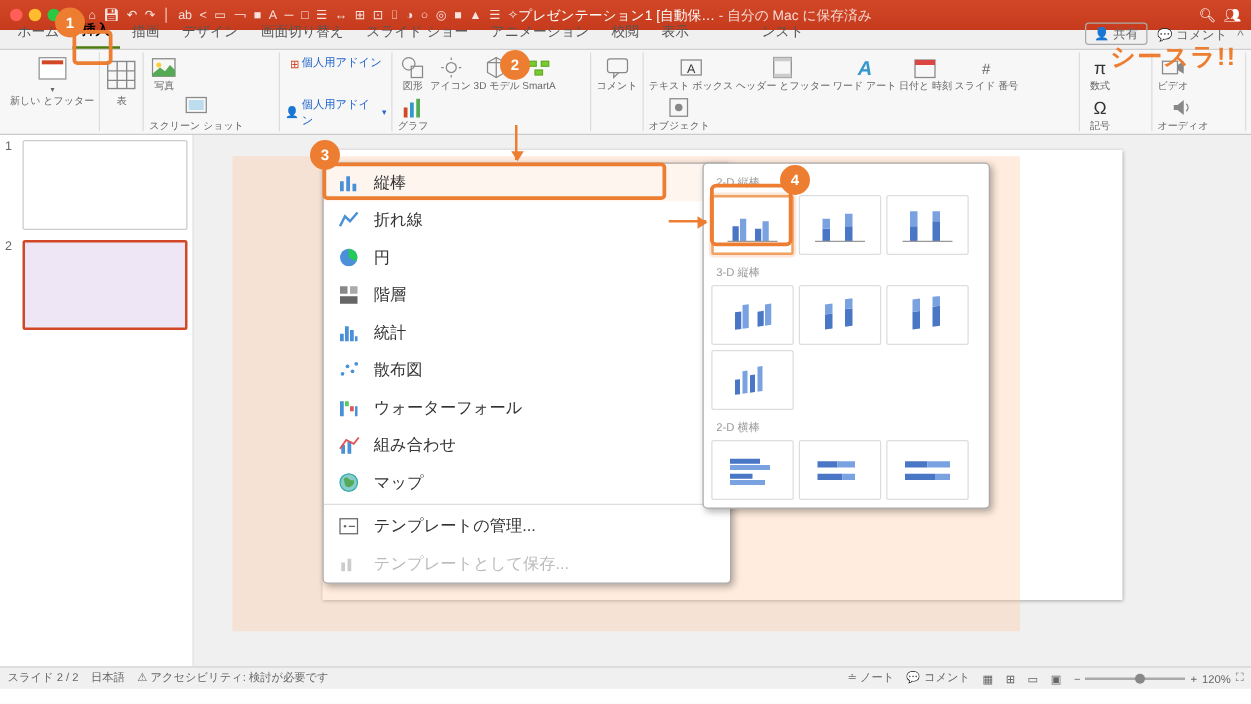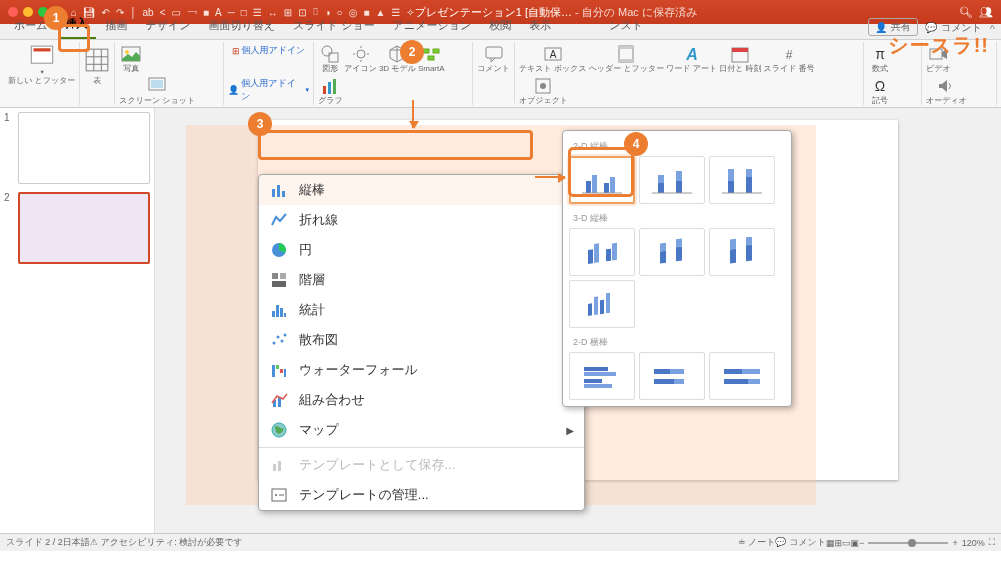--- a/index.html
+++ b/index.html
@@ -32,21 +32,21 @@
 
 .workspace { display: flex; height: calc(100% - 24px - 28px - 68px - 18px); background: #f0f0f0; }
 .thumbs { width: 155px; background: #fff; border-right: 1px solid #ddd; padding: 4px; }
 .thumb-wrap { display: flex; gap: 4px; margin-bottom: 8px; }
 .thumb-num { font-size: 10px; color: #666; width: 10px; }
 .thumb { flex: 1; height: 72px; background: #fff; border: 1px solid #ccc; border-radius: 2px; }
 .thumb.selected { border: 2px solid #d24726; background: #efe6f5; }
 .canvas-area { flex: 1; position: relative; background: #f0f0f0; display: flex; align-items: flex-start; justify-content: center; padding: 12px; }
 .slide { width: 640px; height: 360px; background: #fff; box-shadow: 0 1px 3px rgba(0,0,0,0.3); }
 
-.statusbar { height: 18px; background: #f0f0f0; border-top: 1px solid #ccc; display: flex; align-items: center; font-size: 9px; color: #666; padding: 0 6px; }
+.statusbar { height: 18px; background: #f0f0f0; border-top: 1px solid #ccc; display: flex; align-items: center; font-size: 9px; color: #666; padding: 0 6px; gap: 10px; }
 .statusbar .spacer { flex: 1; }
 .zoom { display: flex; align-items: center; gap: 4px; }
 .zoom-slider { width: 80px; height: 2px; background: #aaa; position: relative; }
 .zoom-slider::after { content: ''; position: absolute; left: 50%; top: -3px; width: 8px; height: 8px; background: #888; border-radius: 50%; }
 .callout-num { position: absolute; width: 24px; height: 24px; background: #ed7d31; color: #fff; border-radius: 50%; display: flex; align-items: center; justify-content: center; font-size: 12px; font-weight: bold; z-index: 100; }
 
 .menu { position: absolute; background: #fff; border: 1px solid #aaa; box-shadow: 2px 2px 6px rgba(0,0,0,0.3); border-radius: 4px; overflow: hidden; z-index: 50; }
 .menu-item { display: flex; align-items: center; padding: 6px 10px; font-size: 13px; color: #333; gap: 10px; cursor: pointer; }
 .menu-item.hl { background: rgba(237,125,49,0.08); }
 .menu-item .arrow { margin-left: auto; font-size: 10px; color: #555; }
@@ -360,21 +360,21 @@
     <span>−</span>
     <div class="zoom-slider"></div>
     <span>+</span>
     <span>120%</span>
     <span>⛶</span>
   </div>
 </div>
 
 <div style="position:absolute;left:186px;top:125px;width:630px;height:380px;background:rgba(255,200,160,0.35);z-index:40;"></div>
 
-<div class="menu" style="left:258px;top:130px;width:327px;margin-top:44px;">
+<div class="menu" style="left:258px;top:130px;width:327px;">
   <div class="menu-item hl">
       <span class="menu-icon">
         <svg width="18" height="18" viewBox="0 0 18 18">
           <rect x="2" y="8" width="3" height="8" fill="#4a90d9"></rect>
           <rect x="7" y="4" width="3" height="12" fill="#4a90d9"></rect>
           <rect x="12" y="10" width="3" height="6" fill="#4a90d9"></rect>
         </svg>
       </span>
       <span>縦棒</span>
       <span class="arrow">▶</span>
@@ -460,38 +460,38 @@
       <span class="menu-icon">
         <svg width="18" height="18" viewBox="0 0 18 18">
           <circle cx="9" cy="9" r="7" fill="#8cc" stroke="#3aa"></circle>
           <path d="M5 6 Q7 4 9 6 T13 7 Q14 10 11 12 T6 11 Z" fill="#5a5"></path>
         </svg>
       </span>
       <span>マップ</span>
       <span class="arrow">▶</span>
     </div>
   <div class="menu-sep"></div>
-  <div class="menu-item disabled">
-      <span class="menu-icon">
-        <svg width="18" height="18" viewBox="0 0 18 18">
-          <rect x="3" y="8" width="3" height="7" fill="#ccc"></rect>
-          <rect x="8" y="5" width="3" height="10" fill="#ccc"></rect>
-        </svg>
-      </span>
-      <span>テンプレートとして保存...</span>
-    </div>
   <div class="menu-item">
       <span class="menu-icon">
         <svg width="18" height="18" viewBox="0 0 18 18">
           <rect x="2" y="3" width="14" height="12" fill="none" stroke="#666"></rect>
           <circle cx="6" cy="9" r="1" fill="#666"></circle>
           <line x1="9" y1="9" x2="14" y2="9" stroke="#666"></line>
         </svg>
       </span>
       <span>テンプレートの管理...</span>
+    </div>
+  <div class="menu-item disabled">
+      <span class="menu-icon">
+        <svg width="18" height="18" viewBox="0 0 18 18">
+          <rect x="3" y="8" width="3" height="7" fill="#ccc"></rect>
+          <rect x="8" y="5" width="3" height="10" fill="#ccc"></rect>
+        </svg>
+      </span>
+      <span>テンプレートとして保存...</span>
     </div>
 </div>
 
 <div class="rect-outline" style="left:258px;top:130px;width:275px;height:30px;"></div>
 
 <div class="rect-outline" style="left:58px;top:24px;width:32px;height:28px;"></div>
 
 <div class="submenu" style="left:562px;top:130px;">
   <h6>2-D 縦棒</h6>
   <div class="sub-grid">

